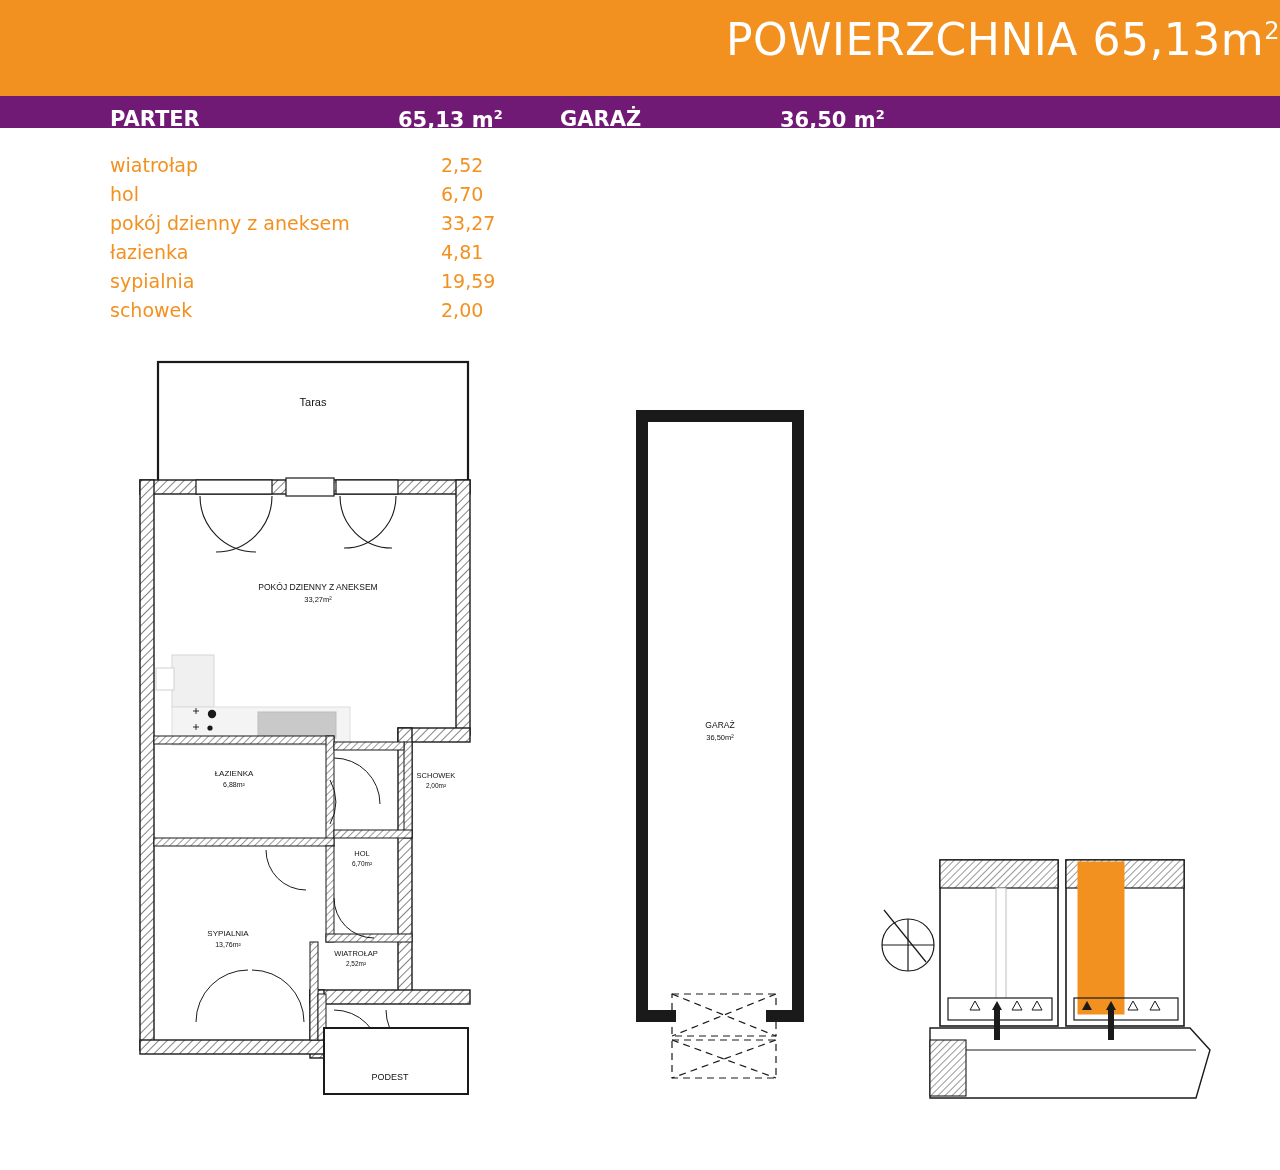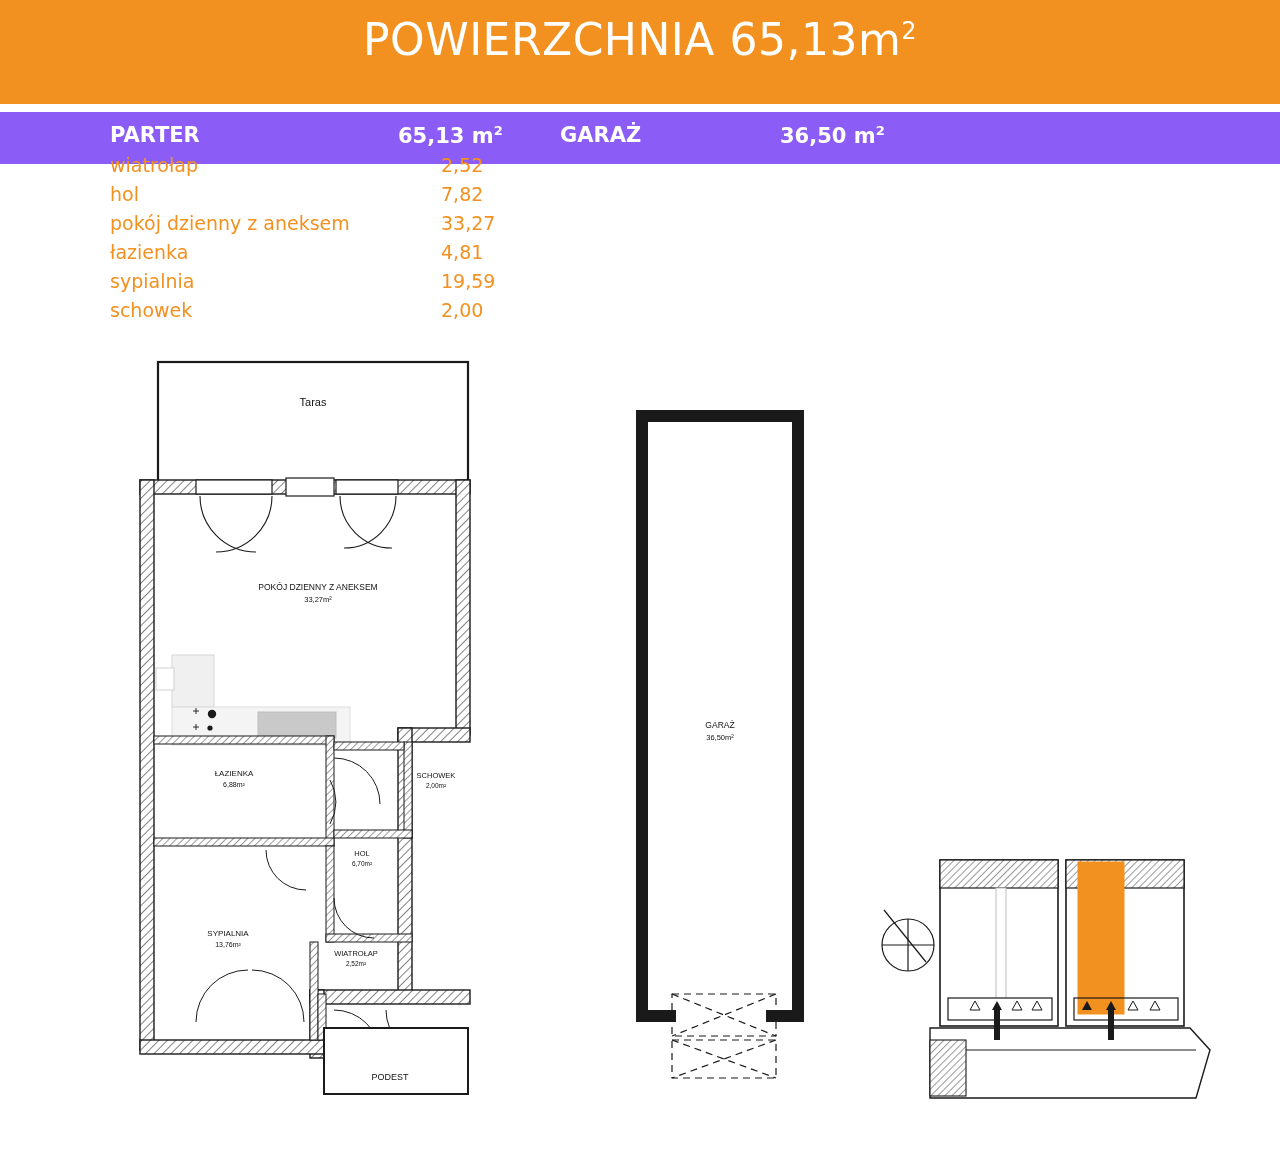--- a/index.html
+++ b/index.html
@@ -19,38 +19,38 @@
   .header-bar {
     position: absolute;
     left: 0; top: 0;
     width: 1280px; height: 104px;
     background: #f29120;
   }
   .header-title {
     position: absolute;
     left: 0; top: 14px;
     width: 1280px;
-    text-align: center;
+    text-align: right;
     color: #ffffff;
     font-size: 44px;
     font-weight: 400;
     letter-spacing: 0.5px;
     font-family: "DejaVu Sans", sans-serif;
   }
   .header-title sup {
     font-size: 24px;
     vertical-align: super;
   }
 
   
   .subbar {
     position: absolute;
-    left: 0; top: 112px;
-    width: 1280px; height: 52px;
-    background: #8b5cf6;
+    left: 0; top: 96px;
+    width: 1280px; height: 32px;
+    background: #701a75;
   }
   .subbar .cell {
     position: absolute;
     color: #ffffff;
     font-size: 21px;
     font-weight: bold;
     top: 11px;
     font-family: "DejaVu Sans", sans-serif;
   }
   .subbar .c1 { left: 110px; }
@@ -108,21 +108,21 @@
   </div>
 </div>
 
 <div class="room-list">
   <div class="room-row">
     <span class="name">wiatrołap</span>
     <span class="val">2,52</span>
   </div>
   <div class="room-row">
     <span class="name">hol</span>
-    <span class="val">7,82</span>
+    <span class="val">6,70</span>
   </div>
   <div class="room-row">
     <span class="name">pokój dzienny z aneksem</span>
     <span class="val">33,27</span>
   </div>
   <div class="room-row">
     <span class="name">łazienka</span>
     <span class="val">4,81</span>
   </div>
   <div class="room-row">

